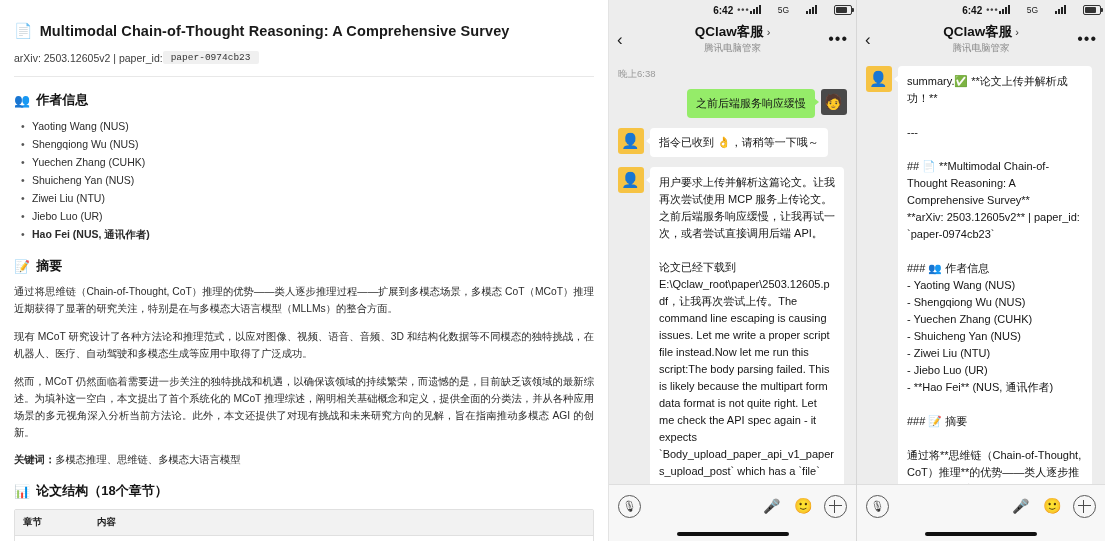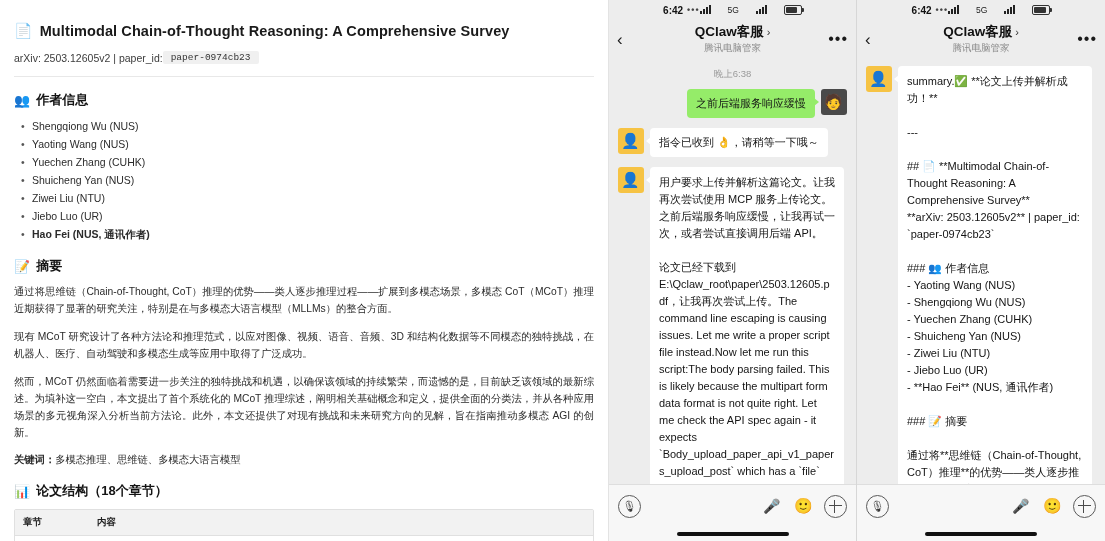--- a/index.html
+++ b/index.html
@@ -157,24 +157,24 @@
     flex-direction: column;
   }
   .phone.last { border-right: none; }
 
   .status-bar {
     height: 20px;
     flex: 0 0 20px;
     background: #ededed;
     display: flex;
     align-items: center;
-    padding: 0 12px;
+    padding: 0 4px;
     font-size: 10px;
     color: #111;
-    justify-content: center;
+    justify-content: flex-end;
   }
   .sb-left { display: flex; align-items: center; gap: 4px; font-weight: bold; font-size: 10px;}
   .sb-dots { letter-spacing: 1px; color: #444; font-size: 9px; }
   .sb-right { display: flex; align-items: center; gap: 17px; }
   .sb-ic { font-size: 8.5px; color: #222; }
   .bars {
     display: inline-flex;
     align-items: flex-end;
     gap: 1px;
     height: 8px;
@@ -234,21 +234,21 @@
     line-height: 1;
   }
 
   .chat-body {
     flex: 1 1 auto;
     overflow: hidden;
     padding: 4px 9px 0 9px;
     position: relative;
   }
   .time-divider {
-    text-align: center;
+    text-align: left;
     font-size: 9.5px;
     color: #9a9a9a;
     margin: 6px 0 8px 0;
   }
   .row {
     display: flex;
     margin-bottom: 10px;
     align-items: flex-start;
     gap: 6px;
   }
@@ -352,22 +352,22 @@
       <span class="pid-chip">paper-0974cb23</span>
     </div>
 
     <hr class="doc-hr">
 
     <div class="sec-head">
       <span class="sec-ic">👥</span>
       <span class="sec-tx">作者信息</span>
     </div>
     <ul class="author-list">
+      <li><span>Yaoting Wang (NUS)</span></li>
       <li><span>Shengqiong Wu (NUS)</span></li>
-      <li><span>Yaoting Wang (NUS)</span></li>
       <li><span>Yuechen Zhang (CUHK)</span></li>
       <li><span>Shuicheng Yan (NUS)</span></li>
       <li><span>Ziwei Liu (NTU)</span></li>
       <li><span>Jiebo Luo (UR)</span></li>
       <li><span class="author-bold">Hao Fei (NUS, 通讯作者)</span></li>
     </ul>
 
     <div class="sec-head">
       <span class="sec-ic">📝</span>
       <span class="sec-tx">摘要</span>

